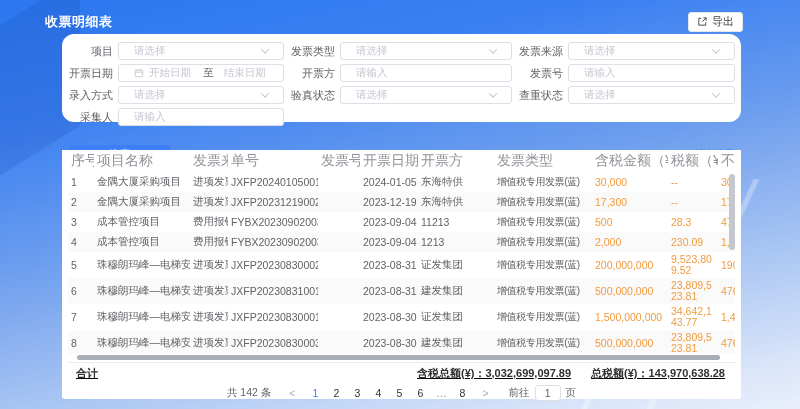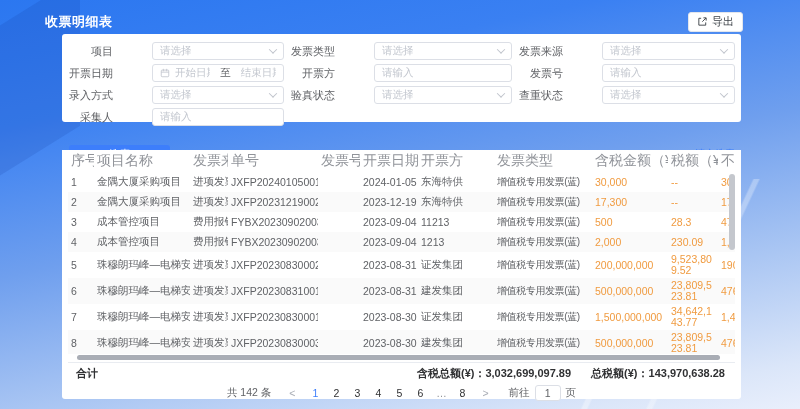--- a/index.html
+++ b/index.html
@@ -18,31 +18,31 @@
   .topbar { position:absolute; left:45px; right:57px; top:9px; height:25px;
     display:flex; justify-content:space-between; align-items:center; }
   .page-title { color:#fff; font-size:13px; font-weight:bold; letter-spacing:.5px; }
   .export-btn { display:flex; align-items:center; gap:4px; background:#fff;
     border:1px solid #e3e6ec; border-radius:3px; height:20px; padding:0 8px;
     font-size:11px; color:#3a3f45; cursor:pointer; }
   .export-btn svg { display:block; }
 
   
   .filter-card { position:absolute; left:62px; top:34px; width:679px; height:88px;
-    background:#fff; border-radius:3px; padding:8px 6px 0 0; }
+    background:#fff; border-radius:12px; padding:8px 6px 0 0; }
   .table-card { position:absolute; left:62px; top:150px; width:679px; height:249px;
     background:#fff; border-radius:0 0 3px 3px; padding:0 6px; }
 
   
   .filter-grid { display:grid; grid-template-columns:222px 228px 1fr; row-gap:4px; }
   .f-field { display:flex; align-items:center; height:18px; }
   .f-label { width:56px; text-align:right; font-size:11px; color:#606266; padding-right:5px;
     white-space:nowrap; flex:none; }
   .f-box { flex:1; height:18px; border:1px solid #dcdfe6; border-radius:3px;
-    display:flex; align-items:center; padding:0 7px; background:#fff; cursor:text; min-width:0;margin-left:34px; }
+    display:flex; align-items:center; padding:0 15px; background:#fff; cursor:text; min-width:0; }
   .f-box .ph { flex:1; font-size:10.5px; color:#c3c7cf; white-space:nowrap; overflow:hidden; }
   .f-box .sep { font-size:10.5px; color:#606266; padding:0 10px; }
   .chev { width:6px; height:6px; border-right:1px solid #c0c4cc; border-bottom:1px solid #c0c4cc;
     transform:rotate(45deg) translate(-1px,-1px); flex:none; }
   .cal { margin-right:5px; flex:none; display:flex; }
   .btn-row { display:flex; align-items:center; margin:19px 0 0 7px;justify-content:space-between; }
   .search-btn { width:101px; height:18px; background:#3d7efb; color:#fff; border:none;
     border-radius:3px; font-size:11px; cursor:pointer; }
   .clear-link { margin-left:13px; font-size:10px; color:#3d7efb; text-decoration:none; cursor:pointer; }
 
@@ -58,21 +58,21 @@
   td[data-row-bind="amount_with_tax"], td[data-row-bind="tax"], td[data-row-bind="amount_without_tax"]
     { color:#f09b40; }
   td[data-row-bind="tax"] { white-space:normal; word-break:break-all; line-height:11px; }
   .v-scrollbar { position:absolute; right:0; top:24px; width:6px; height:76px;
     background:#c4c7cd; border-radius:3px; }
   .h-scrollbar { height:5px; margin:1px 2px 2px 2px; border-radius:3px; position:relative; }
   .h-thumb { position:absolute; left:1%; top:0; width:97%; height:5px; background:#a9adb5; border-radius:3px; }
 
   
   .summary { height:21px; border-top:1px solid #e9ecf1; display:flex; align-items:center;
-    justify-content:space-between; padding:0 10px 0 8px; background:#fff; }
+    justify-content:space-between; padding:0 10px 0 8px; background:#fff;text-decoration:underline; }
   .summary .sum-label { font-size:11px; color:#303133; font-weight:600; }
   .summary-totals { display:flex; gap:20px; }
   .summary-totals .total { font-size:11px; color:#303133; font-weight:600; white-space:nowrap;text-align:center; }
 
   
   .pagination { height:20px; display:flex; align-items:center; justify-content:center;
     gap:12px; font-size:10.5px; color:#606266; }
   .pg-total { margin-right:4px; }
   .pg-arrow { color:#a9adb5; cursor:pointer; padding:0 2px; }
   .pg { color:#303133; cursor:pointer; min-width:12px; text-align:center; }

